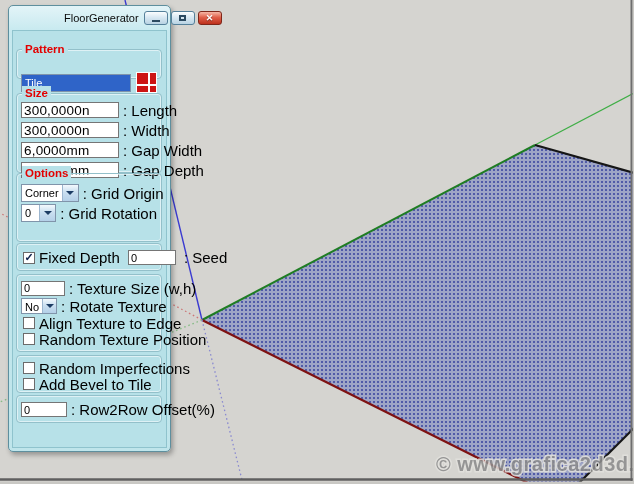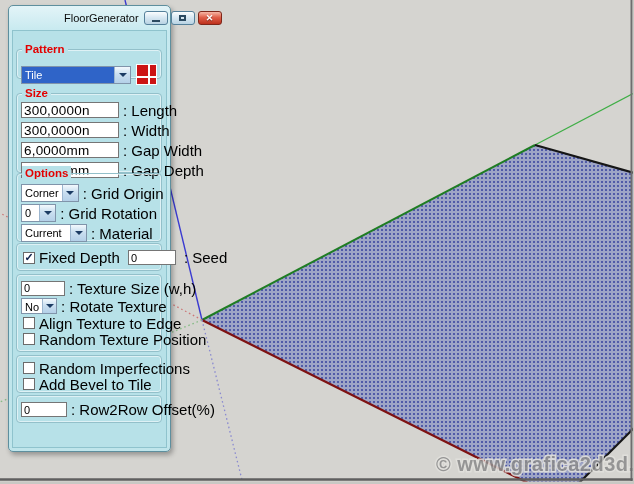--- a/index.html
+++ b/index.html
@@ -47,21 +47,21 @@
     background:linear-gradient(180deg,#f3f9fd,#cadff0 45%,#b4d0e8);}
   .chev{position:absolute;left:50%;top:50%;margin:-2px 0 0 -4px;width:0;height:0;
     border-left:4px solid transparent;border-right:4px solid transparent;border-top:4px solid #1c3c64;}
 
   
   .cb{width:12px;height:12px;border:1px solid #6b6b6b;background:#fff;display:inline-flex;
     align-items:center;justify-content:center;flex:0 0 auto;cursor:pointer;}
   .cb .mark{font-size:11px;line-height:1;color:#10224c;font-weight:bold;margin-top:-1px;}
 
   
-  .gb.pattern{top:18px;height:30px;padding:14px 4px 0 4px;}
+  .gb.pattern{top:18px;height:30px;padding:22px 4px 0 4px;}
   .gb.size{top:62px;height:80px;padding:6px 4px 0 4px;}
   .gb.size .row{height:20px;}
   .gb.options{top:142px;height:69px;padding:9px 4px 0 4px;}
   .gb.options .row{height:20px;}
   .gb.depth{top:212px;height:28px;padding:5px 4px 0 6px;}
   .gb.texture{top:243px;height:78px;padding:4px 4px 0 4px;}
   .gb.imperf{top:324px;height:38px;padding:4px 16px 0 6px;}
   .gb.rowoff{top:364px;height:28px;padding:5px 4px 0 4px;}
   .ckrow{height:16px;display:flex;align-items:center;gap:4px;}
   .tile-icon{margin-left:5px;flex:0 0 auto;}
@@ -120,21 +120,21 @@
             <span class="glyph-x">✕</span>
           </button>
       </span>
     </div>
 
     <div class="client">
 
       <div class="gb pattern">
         <span class="legend">Pattern</span>
         <div class="row">
-          <div class="combo sel" style="width:113px;">
+          <div class="combo sel" style="width:113px;flex-direction:column;">
             <span class="val">Tile</span>
             <span class="btn">
                 <span class="chev"></span>
               </span>
           </div>
           <svg class="tile-icon" width="21" height="21" viewBox="0 0 21 21">
             <rect width="21" height="21" fill="#fdfdfd"></rect>
             <rect x="1" y="1" width="11" height="11" fill="#cc1414"></rect>
             <rect x="14" y="1" width="6" height="11" fill="#cc1414"></rect>
             <rect x="1" y="14" width="11" height="6" fill="#cc1414"></rect>
@@ -175,29 +175,20 @@
           <span class="lbl">: Grid Origin</span>
         </div>
         <div class="row">
           <div class="combo" style="width:66px;">
             <span class="val">0</span>
             <span class="btn">
                 <span class="chev"></span>
               </span>
           </div>
           <span class="lbl">: Grid Rotation</span>
-        </div>
-        <div class="row">
-          <div class="combo" style="width:66px;">
-            <span class="val">Current</span>
-            <span class="btn">
-                <span class="chev"></span>
-              </span>
-          </div>
-          <span class="lbl">: Material</span>
         </div>
       </div>
 
       <div class="gb depth">
         <div class="row" style="gap:4px;">
           <span class="cb">
               <span class="mark">✓</span>
             </span>
           <span class="lbl" style="margin-left:0;">Fixed Depth</span>
           <input class="tin small" style="width: 48px; margin-left: 4px;" value="0">

